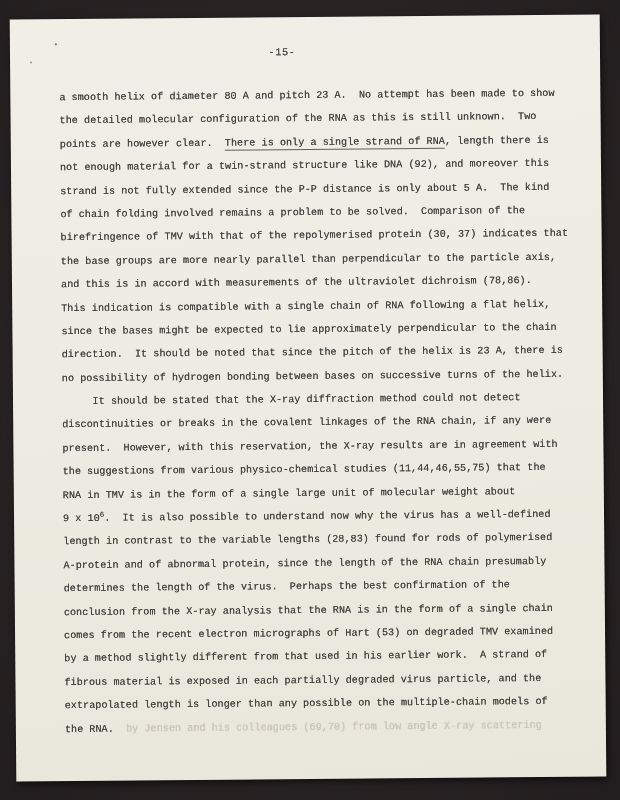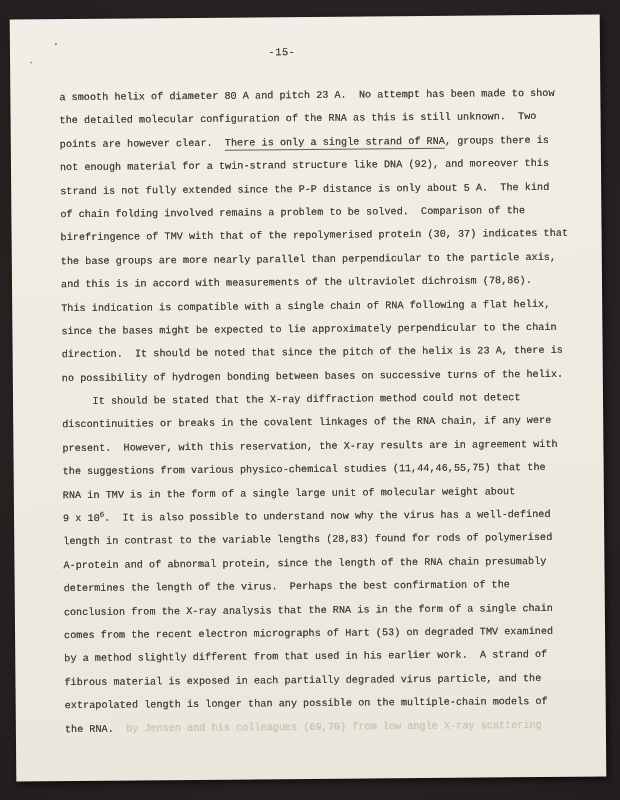--- a/index.html
+++ b/index.html
@@ -56,21 +56,21 @@
 <body>
 
 <div class="stage">
   <div class="paper">
     <div class="speck s1"></div>
     <div class="speck s2"></div>
     <div class="pagenum">-15-</div>
     <div class="textblock">
       <div class="ln">a smooth helix of diameter 80 A and pitch 23 A.  No attempt has been made to show</div>
       <div class="ln">the detailed molecular configuration of the RNA as this is still unknown.  Two</div>
-      <div class="ln"><span>points are however clear.  </span><span class="u">There is only a single strand of RNA</span><span>, groups there is</span></div>
+      <div class="ln"><span>points are however clear.  </span><span class="u">There is only a single strand of RNA</span><span>, length there is</span></div>
       <div class="ln">not enough material for a twin-strand structure like DNA (92), and moreover this</div>
       <div class="ln">strand is not fully extended since the P-P distance is only about 5 A.  The kind</div>
       <div class="ln">of chain folding involved remains a problem to be solved.  Comparison of the</div>
       <div class="ln">birefringence of TMV with that of the repolymerised protein (30, 37) indicates that</div>
       <div class="ln">the base groups are more nearly parallel than perpendicular to the particle axis,</div>
       <div class="ln">and this is in accord with measurements of the ultraviolet dichroism (78,86).</div>
       <div class="ln">This indication is compatible with a single chain of RNA following a flat helix,</div>
       <div class="ln">since the bases might be expected to lie approximately perpendicular to the chain</div>
       <div class="ln">direction.  It should be noted that since the pitch of the helix is 23 A, there is</div>
       <div class="ln">no possibility of hydrogen bonding between bases on successive turns of the helix.</div>

